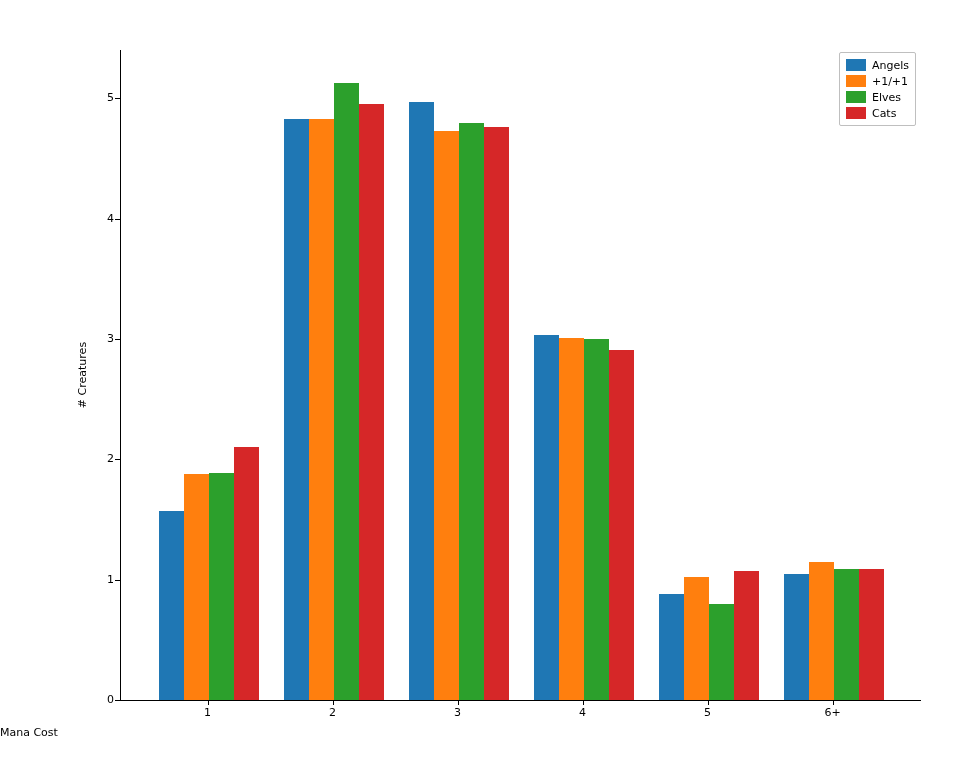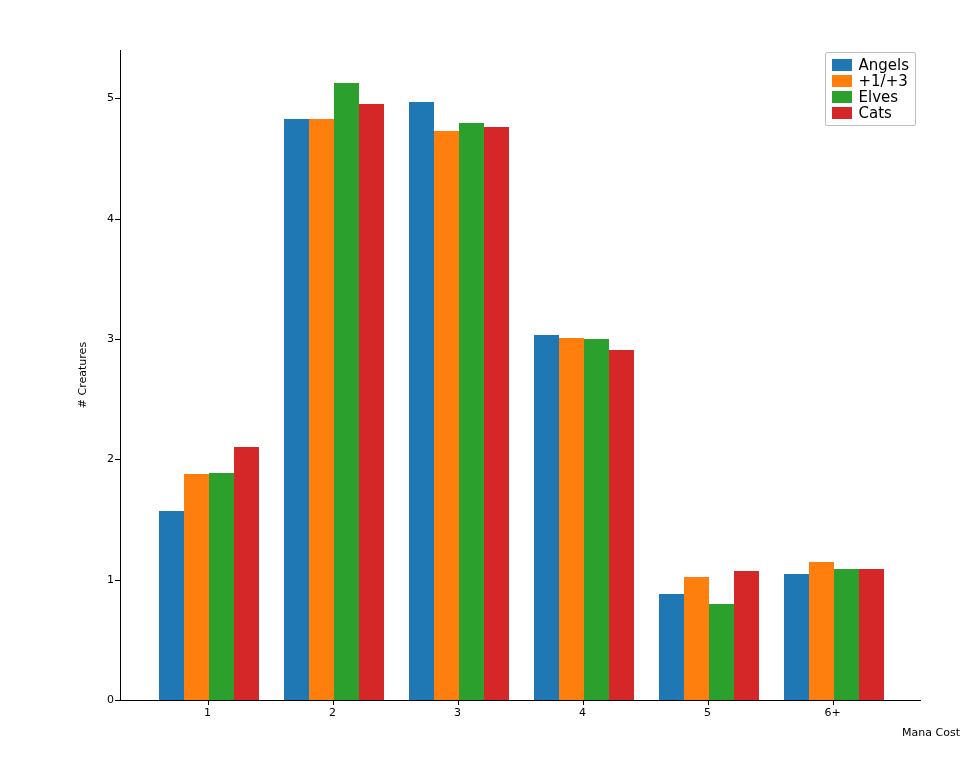--- a/index.html
+++ b/index.html
@@ -69,42 +69,42 @@
     left: 115px;
     width: 5px;
     height: 1px;
     background: #000;
   }
   .xlabel {
     position: absolute;
     left: 0;
     width: 960px;
     top: 726px;
-    text-align: right;
+    text-align: left;
     font-size: 11px;
     color: #000;
   }
   .ylabel {
     position: absolute;
     left: 82px;
     top: 375px;
     font-size: 11px;
     color: #000;
     transform: translate(-50%, -50%) rotate(-90deg);
     white-space: nowrap;
   }
   .legend {
     position: absolute;
     right: 44px;
     top: 52px;
     background: #fff;
     border: 1px solid #bfbfbf;
     border-radius: 2px;
     padding: 4px 6px;
-    font-size: 15px;
+    font-size: 11px;
   }
   .legend-row {
     display: flex;
     align-items: center;
     gap: 6px;
     height: 16px;
   }
   .legend-swatch {
     width: 20px;
     height: 12px;
@@ -145,21 +145,21 @@
   <div class="xlabel">Mana Cost</div>
   <div class="ylabel"># Creatures</div>
 
   <div class="legend">
       <div class="legend-row">
         <div class="legend-swatch" style="background: rgb(31, 119, 180);"></div>
         <span>Angels</span>
       </div>
       <div class="legend-row">
         <div class="legend-swatch" style="background: rgb(255, 127, 14);"></div>
-        <span>+1/+3</span>
+        <span>+1/+1</span>
       </div>
       <div class="legend-row">
         <div class="legend-swatch" style="background: rgb(44, 160, 44);"></div>
         <span>Elves</span>
       </div>
       <div class="legend-row">
         <div class="legend-swatch" style="background: rgb(214, 39, 40);"></div>
         <span>Cats</span>
       </div>
     </div>

